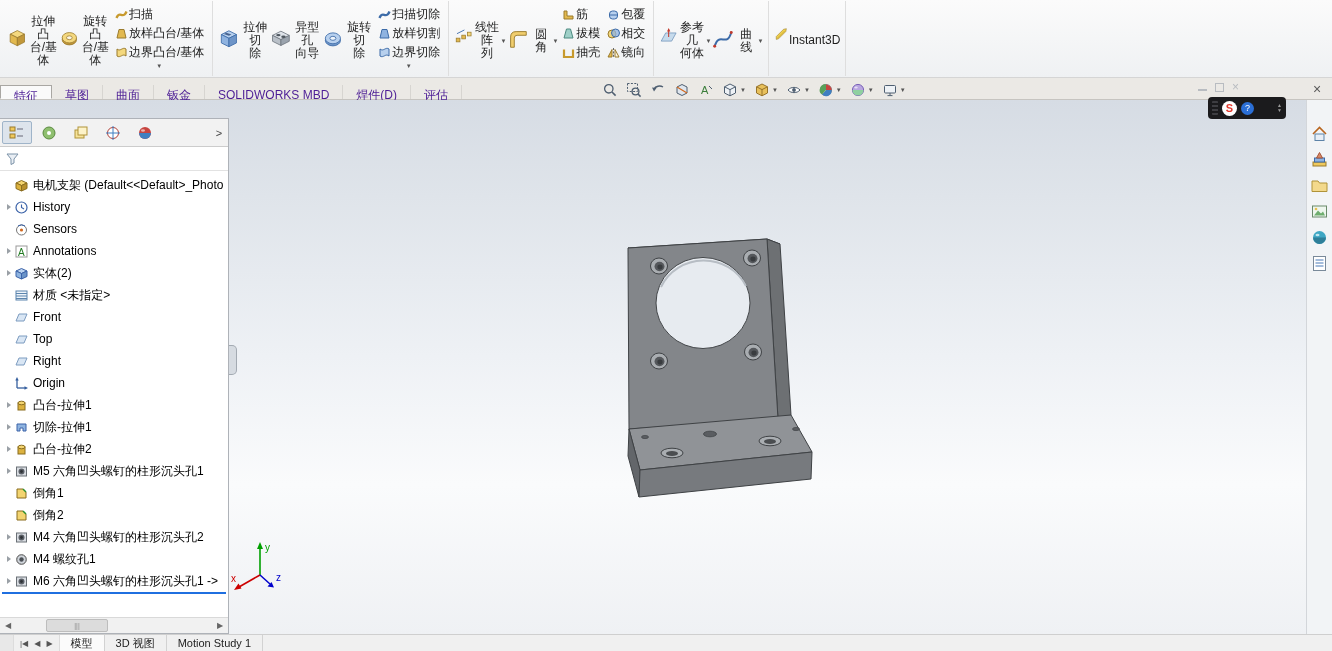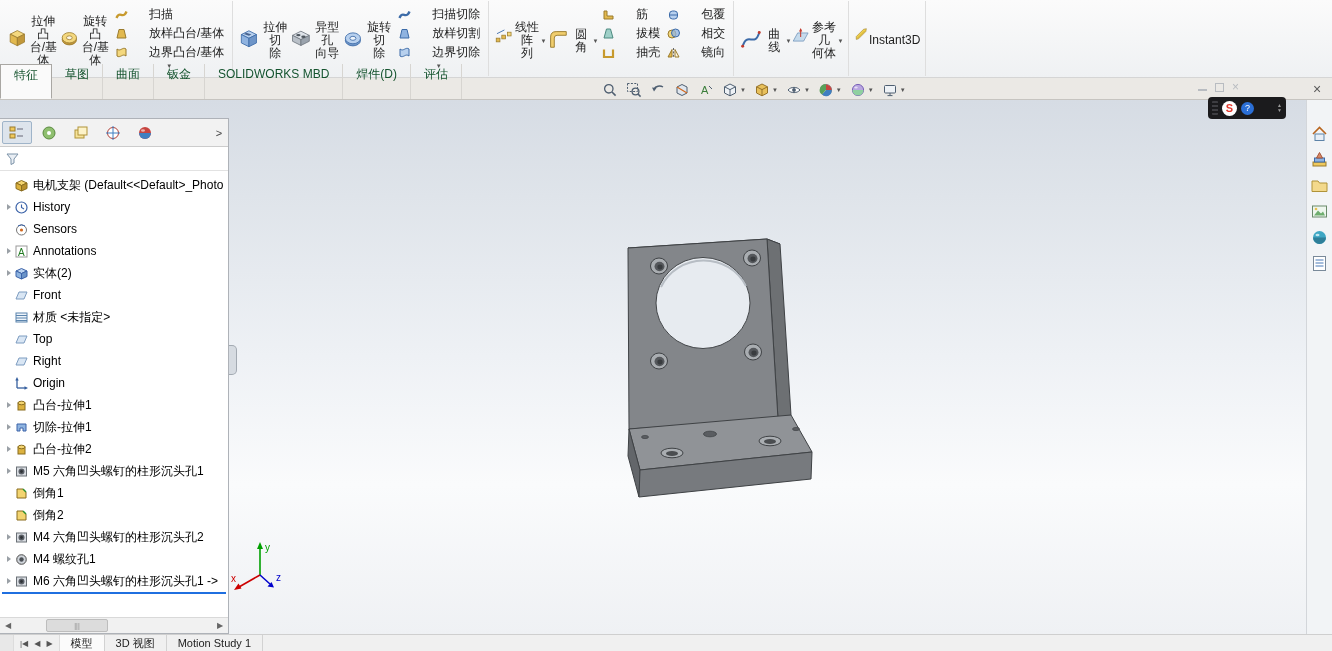--- a/index.html
+++ b/index.html
@@ -10,27 +10,27 @@
   
   .ribbon { position: absolute; left: 0; top: 0; width: 100%; height: 78px; background: linear-gradient(#fbfbfb, #eff1f3); border-bottom: 1px solid #d5d5d5; display: flex; align-items: stretch; padding: 1px 2px; }
   .rgroup { display: flex; align-items: flex-start; padding: 1px 5px; border-right: 1px solid #dedede; }
   .bigbtn { width: 52px; height: 74px; display: flex; flex-direction: row; align-items: center; padding-top: 3px; cursor: default; }
   .bigbtn.wide { width: 66px; }
   .bicon { width: 26px; height: 26px; margin-bottom: 1px; }
   .blbl { text-align: center; line-height: 13px; font-size: 12px; color: #1e1e1e; }
   .blbl span { display: block; }
   .dd { font-size: 6px; color: #555; line-height: 7px; margin-top: 1px; }
   .sstack { display: flex; flex-direction: column; padding-top: 3px; }
-  .sbtn { display: flex; align-items: center; gap: 20px; height: 19px; padding: 0 3px; white-space: nowrap; font-size: 12px; }
+  .sbtn { display: flex; align-items: center; gap: 0; height: 19px; padding: 0 3px; white-space: nowrap; font-size: 12px; }
   .sico { width: 15px; height: 15px; flex: 0 0 15px; }
   .stackdd { text-align: center; font-size: 6px; color: #555; line-height: 8px; }
 
   
   .tabstrip { position: absolute; top: 78px; left: 0; width: 100%; height: 22px; background: #ebe9e5; border-bottom: 1px solid #c6c4c0; display: flex; align-items: flex-end; }
-  .tab { height: 35px; line-height: 20px; padding: 0 13px; border-right: 1px solid #d7d5d1; color: #14532d; }
+  .tab { height: 14px; line-height: 20px; padding: 0 13px; border-right: 1px solid #d7d5d1; color: #4c1d95; }
   .tab.active { background: #fafafa; border: 1px solid #a9a7a3; border-bottom: 1px solid #fafafa; }
 
   
   .hud { position: absolute; top: 80px; left: 602px; height: 19px; display: flex; align-items: center; gap: 8px; }
   .hbtn { display: flex; align-items: center; gap: 2px; }
   .hico { width: 16px; height: 16px; }
   .hdd { font-size: 6px; color: #555; }
 
   .winctl { position: absolute; top: 82px; left: 1198px; display: flex; gap: 8px; align-items: center; color: #b8bcc1; }
   .winctl .mn { width: 9px; height: 8px; border-bottom: 2px solid currentColor; }
@@ -261,39 +261,39 @@
                 <polygon points="13,12 9,4.5 9,12" fill="#fdf7e4" stroke="#9a7b2d"></polygon>
               </svg></span>
           <span>镜向</span>
         </div>
       </div>
     </div>
 
     <div class="rgroup">
       <div class="bigbtn">
         <span class="bicon"><svg viewBox="0 0 26 26">
+              <polygon points="3,19 9,8 23,8 17,19" fill="rgba(152,192,226,0.5)" stroke="#6a90b8"></polygon>
+              <line x1="13" y1="13.5" x2="13" y2="3" stroke="#c23b2e" stroke-width="1.4"></line>
+              <polygon points="13,1.5 10.8,6 15.2,6" fill="#c23b2e"></polygon>
+            </svg></span>
+        <span class="blbl">
+            <span>参考几</span>
+            <span>何体</span>
+          </span>
+        <span class="dd">▼</span>
+      </div>
+      <div class="bigbtn">
+        <span class="bicon"><svg viewBox="0 0 26 26">
               <path d="M4,21 C9,4 17,23 22,6" stroke="#3c6ba8" stroke-width="2.2" fill="none"></path>
               <circle cx="4" cy="21" r="1.6" fill="#c23b2e"></circle>
               <circle cx="22" cy="6" r="1.6" fill="#c23b2e"></circle>
             </svg></span>
         <span class="blbl">
             <span>曲线</span>
             <span></span>
-          </span>
-        <span class="dd">▼</span>
-      </div>
-      <div class="bigbtn">
-        <span class="bicon"><svg viewBox="0 0 26 26">
-              <polygon points="3,19 9,8 23,8 17,19" fill="rgba(152,192,226,0.5)" stroke="#6a90b8"></polygon>
-              <line x1="13" y1="13.5" x2="13" y2="3" stroke="#c23b2e" stroke-width="1.4"></line>
-              <polygon points="13,1.5 10.8,6 15.2,6" fill="#c23b2e"></polygon>
-            </svg></span>
-        <span class="blbl">
-            <span>参考几</span>
-            <span>何体</span>
           </span>
         <span class="dd">▼</span>
       </div>
     </div>
 
     <div class="rgroup">
       <div class="bigbtn wide">
         <span class="bicon"><svg viewBox="0 0 26 26">
               <polygon points="4,22 8,21 21,8 22,3 17,4 4,17" fill="#f2d24b" stroke="#9a7b2d"></polygon>
               <line x1="6" y1="20" x2="19" y2="7" stroke="#9a7b2d" stroke-width="0.8"></line>
@@ -555,33 +555,33 @@
         <span class="tico"><svg viewBox="0 0 15 15">
               <polygon points="2,5 7.5,2.5 13,5 7.5,7.5" fill="#bcd4f0" stroke="#3a62a8"></polygon>
               <polygon points="2,5 7.5,7.5 7.5,13 2,10.5" fill="#8fb4e0" stroke="#3a62a8"></polygon>
               <polygon points="13,5 7.5,7.5 7.5,13 13,10.5" fill="#6b94c8" stroke="#3a62a8"></polygon>
             </svg></span>
         <span class="tlabel">实体(2)</span>
       </div>
       <div class="trow child">
         <span class="exp"></span>
         <span class="tico"><svg viewBox="0 0 15 15">
-              <polygon points="2,11 5,4 13,4 10,11" fill="rgba(170,200,230,0.45)" stroke="#7d9cc0"></polygon>
-            </svg></span>
-        <span class="tlabel">Front</span>
-      </div>
-      <div class="trow child">
-        <span class="exp"></span>
-        <span class="tico"><svg viewBox="0 0 15 15">
               <rect x="2" y="3" width="11" height="9" fill="#eef4fa" stroke="#5b84ad"></rect>
               <line x1="2" y1="5.5" x2="13" y2="5.5" stroke="#5b84ad"></line>
               <line x1="2" y1="8" x2="13" y2="8" stroke="#5b84ad"></line>
               <line x1="2" y1="10.5" x2="13" y2="10.5" stroke="#5b84ad"></line>
             </svg></span>
         <span class="tlabel">材质 &lt;未指定&gt;</span>
+      </div>
+      <div class="trow child">
+        <span class="exp"></span>
+        <span class="tico"><svg viewBox="0 0 15 15">
+              <polygon points="2,11 5,4 13,4 10,11" fill="rgba(170,200,230,0.45)" stroke="#7d9cc0"></polygon>
+            </svg></span>
+        <span class="tlabel">Front</span>
       </div>
       <div class="trow child">
         <span class="exp"></span>
         <span class="tico"><svg viewBox="0 0 15 15">
               <polygon points="2,11 5,4 13,4 10,11" fill="rgba(170,200,230,0.45)" stroke="#7d9cc0"></polygon>
             </svg></span>
         <span class="tlabel">Top</span>
       </div>
       <div class="trow child">
         <span class="exp"></span>

